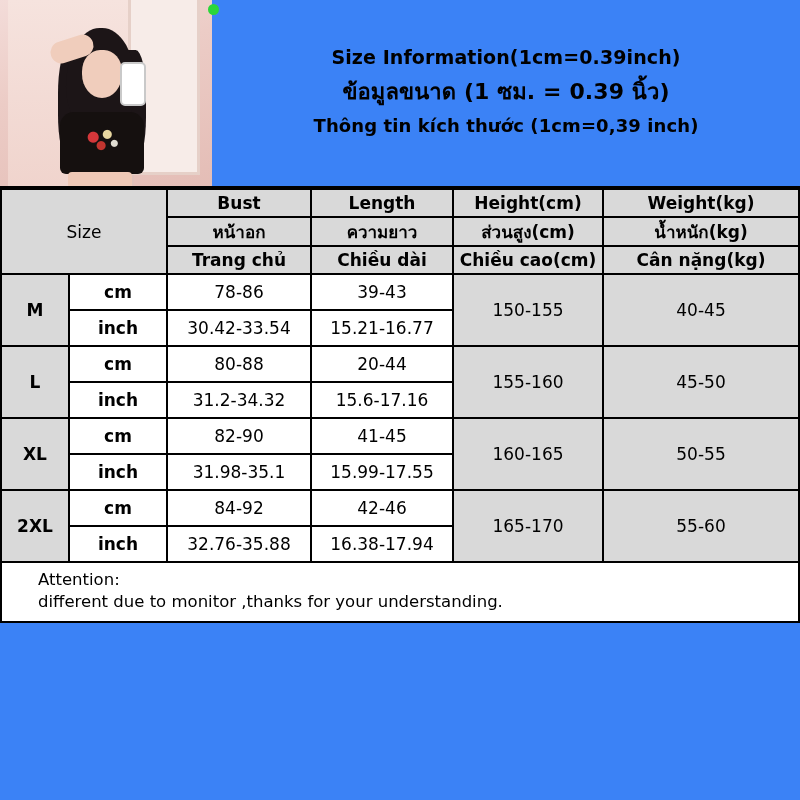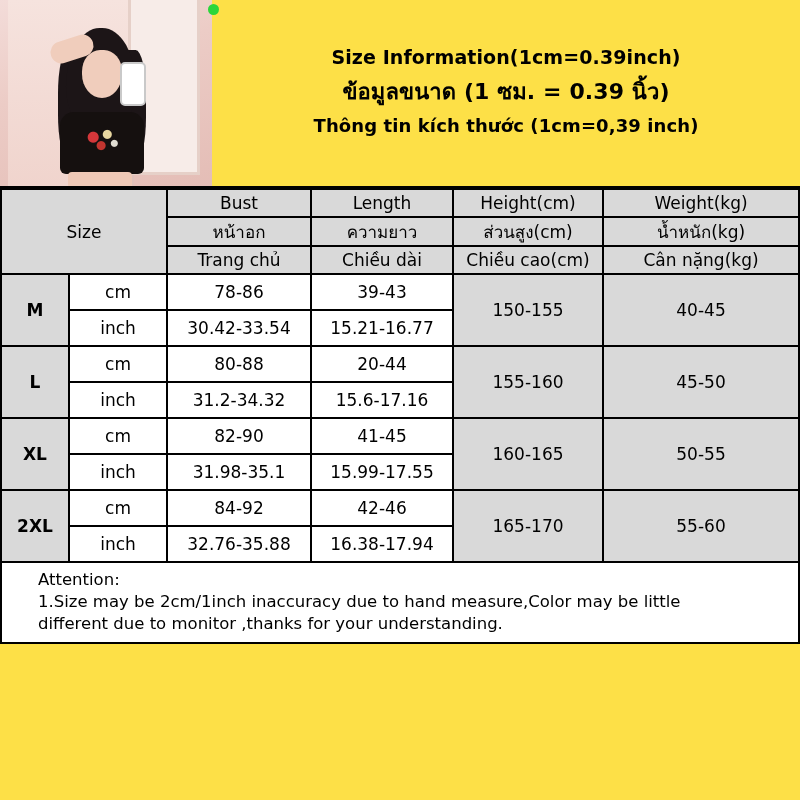--- a/index.html
+++ b/index.html
@@ -11,21 +11,21 @@
     width: 800px;
     height: 800px;
     font-family: "DejaVu Sans", "Liberation Sans", sans-serif;
     color: #000;
     overflow: hidden;
   }
   #sheet {
     position: relative;
     width: 800px;
     height: 800px;
-    background: #fde047;
+    background: #3b82f6;
     box-sizing: border-box;
   }
 
   
   .top-band {
     position: relative;
     display: flex;
     height: 186px;
     border-bottom: 2px solid #000;
   }
@@ -130,24 +130,24 @@
     margin: 0;
   }
   table.size-table td, table.size-table th {
     border: 2px solid #000;
     text-align: center;
     vertical-align: middle;
     font-size: 17px;
     padding: 0;
     box-sizing: border-box;
   }
-  .hdr-cell { background: #d9d9d9; font-weight: normal; height: 28px; }
+  .hdr-cell { background: #d9d9d9; font-weight: bold; height: 28px; }
   .hdr-size { background: #d9d9d9; font-weight: normal; font-size: 27px; }
   .sizecol { background: #d9d9d9; font-weight: bold; font-size: 19px; }
-  .unitcol { background: #ffffff; font-weight: normal; font-size: 16px; }
+  .unitcol { background: #ffffff; font-weight: bold; font-size: 16px; }
   .val { background: #ffffff; font-size: 17px; height: 36px; }
   .val-merge { background: #d9d9d9; font-size: 17px; font-weight: normal; }
   .col-size { width: 68px; }
   .col-unit { width: 98px; }
   .col-bust { width: 144px; }
   .col-len  { width: 142px; }
   .col-hei  { width: 150px; }
   .col-wei  { width: 196px; }
 
   
@@ -280,17 +280,16 @@
       <tr>
         <td class="unitcol">inch</td>
         <td class="val">32.76-35.88</td>
         <td class="val">16.38-17.94</td>
       </tr>
     </tbody>
   </table>
 
   <div class="attention">
     <div>Attention:</div>
-    <div>1.Size may be 2cm/1inch inaccuracy due to hand measure,Color may be little</div>
     <div>different due to monitor ,thanks for your understanding.</div>
   </div>
 
 </div>
 
 </body></html>

